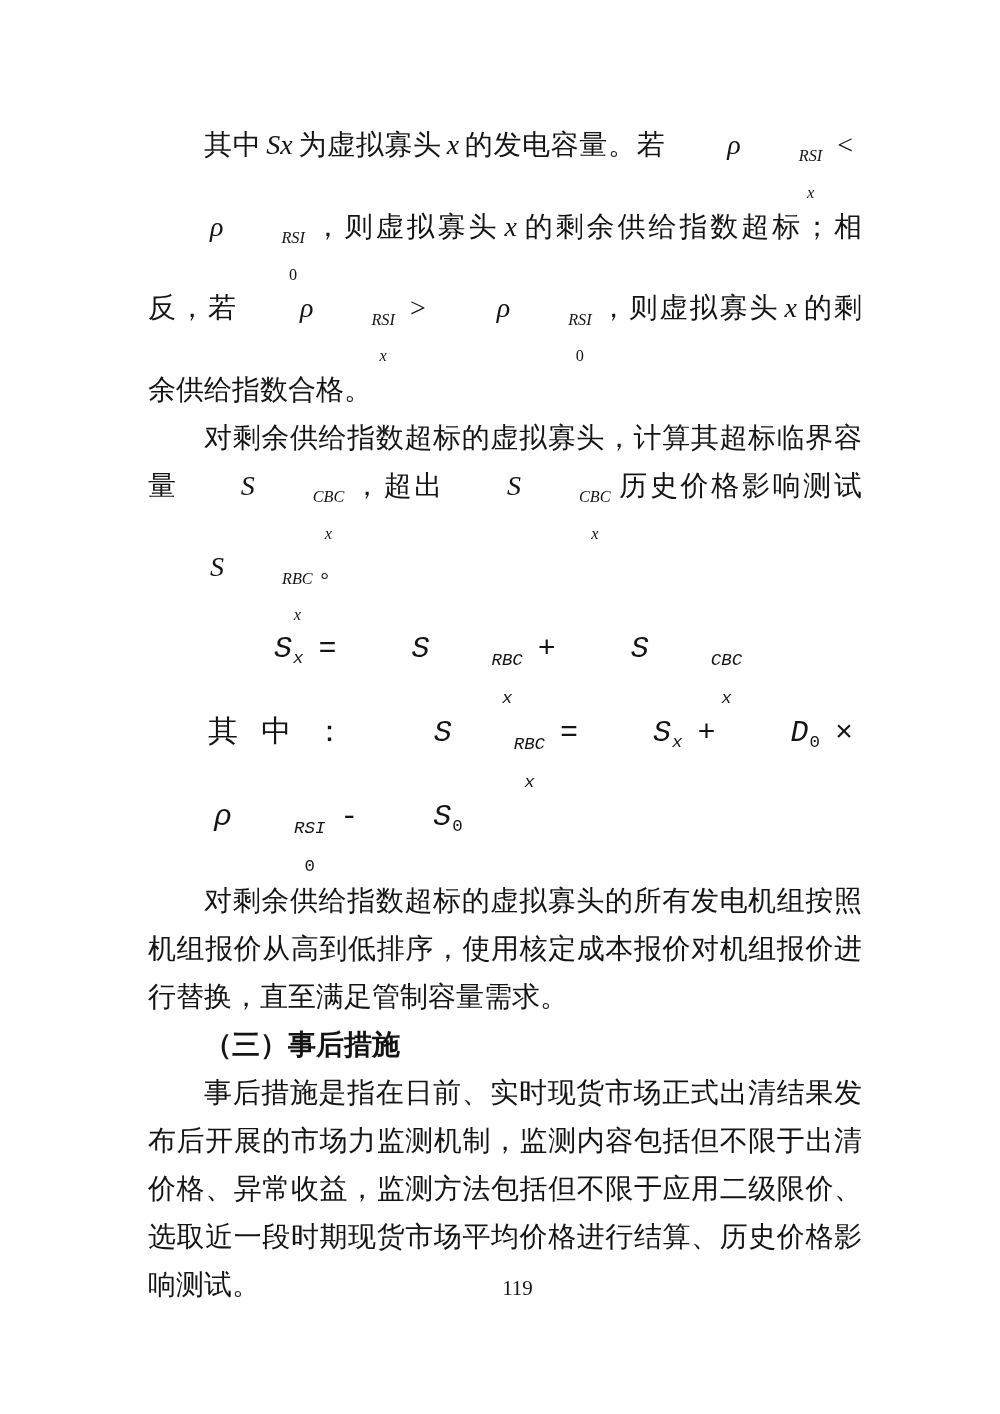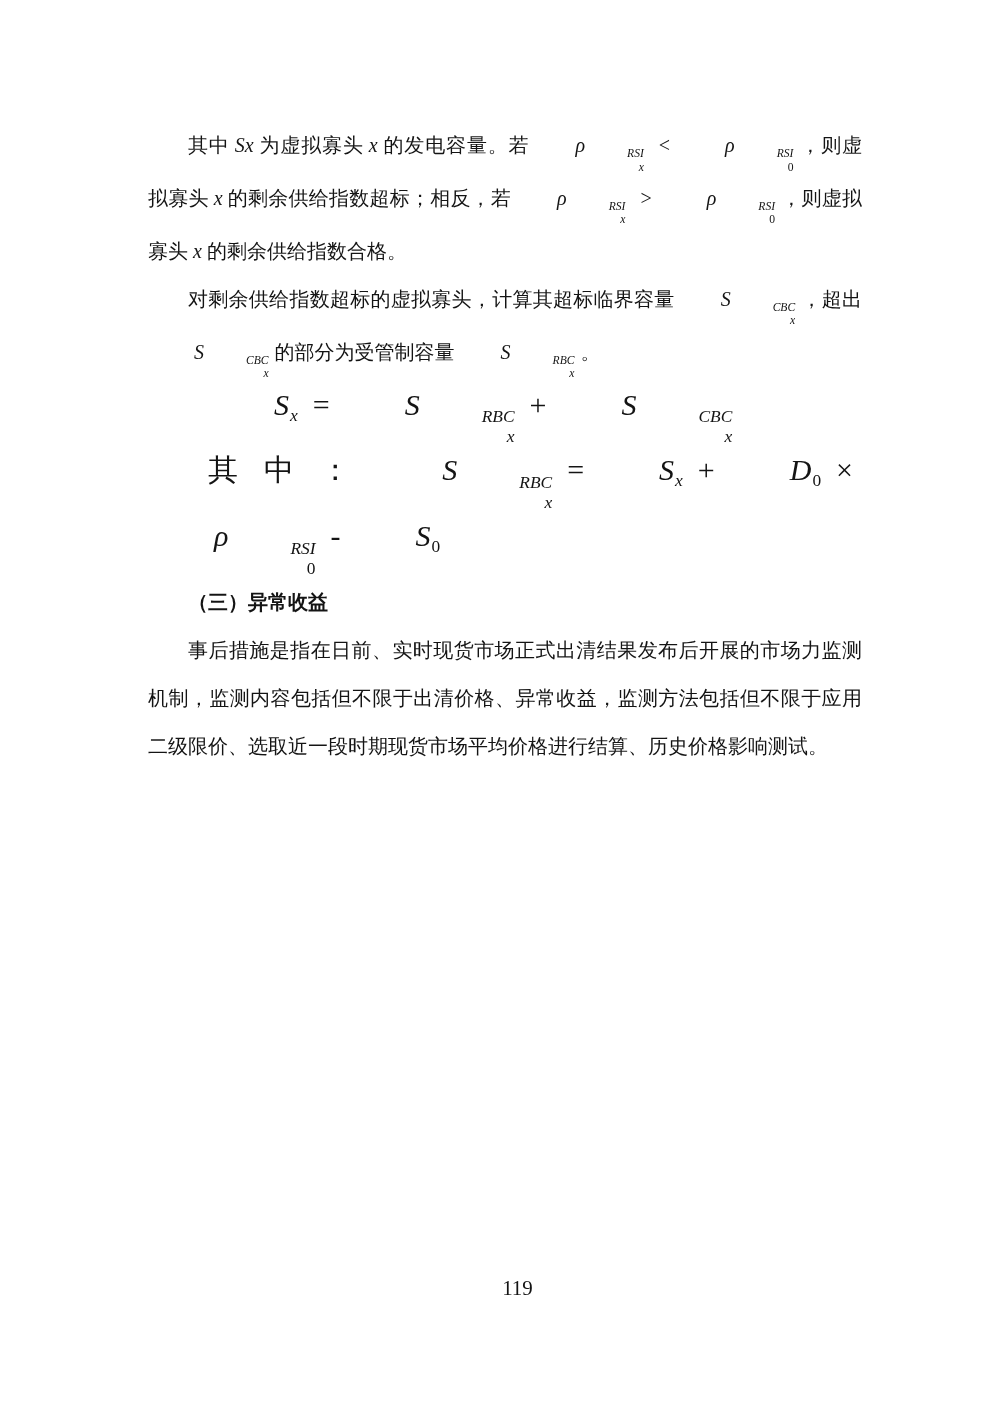--- a/index.html
+++ b/index.html
@@ -17,48 +17,49 @@
     color: #141414;
   }
   .content {
     position: absolute;
     left: 148px;
     top: 121px;
     width: 714px;
   }
   .para {
     margin: 0;
-    font-size: 20px;
+    font-size: 28px;
     line-height: 48px;
     text-align: justify;
   }
   .ind { text-indent: 2em; }
   .bold { font-weight: 700; }
-  .fline { font-size: 30px; }
+  .fline { font-size: 30px; font-family: Liberation Mono, monospace; }
   .hsp { margin-left: 14px; }
   .var {
     font-style: italic;
     margin: 0 5px;
     font-family: "Liberation Serif", serif;
   }
   
   .math {
     white-space: nowrap;
     display: inline-block;
     margin: 0 6px;
   }
   .mi { font-style: italic; }
   .stk {
     display: inline-flex;
     flex-direction: column;
-    align-items: flex-end;
+    align-items: center;
     font-size: 0.58em;
     line-height: 1.15;
     vertical-align: -0.45em;
     margin-left: 2px;
+    gap: 18px;
   }
   .stk span { display: block; }
   .sb {
     font-size: 0.58em;
     vertical-align: -0.35em;
     margin-left: 1px;
   }
   .mop { margin: 0 9px; }
   .pageno {
     position: absolute;
@@ -91,21 +92,21 @@
             <span>0</span>
           </span></span><span>，则虚拟寡头</span><span class="var">x</span><span>的剩余供给指数合格。</span></p>
 
 
     <p class="para ind"><span>对剩余供给指数超标的虚拟寡头，计算其超标临界容量</span><span class="math"><span class="mi">S</span><span class="stk">
             <span class="mi">CBC</span>
             <span class="mi">x</span>
           </span></span><span>，超出</span><span class="math"><span class="mi">S</span><span class="stk">
             <span class="mi">CBC</span>
             <span class="mi">x</span>
-          </span></span><span>的部分为受管制容量</span><span class="math"><span class="mi">S</span><span class="stk">
+          </span></span><span>历史价格影响测试</span><span class="math"><span class="mi">S</span><span class="stk">
             <span class="mi">RBC</span>
             <span class="mi">x</span>
           </span></span><span>。</span></p>
 
     <p class="para ind fline"><span class="math"><span class="mi">S</span><span class="sb mi">x</span></span><span class="mop">=</span><span class="math"><span class="mi">S</span><span class="stk">
             <span class="mi">RBC</span>
             <span class="mi">x</span>
           </span></span><span class="mop">+</span><span class="math"><span class="mi">S</span><span class="stk">
             <span class="mi">CBC</span>
             <span class="mi">x</span>
@@ -113,23 +114,24 @@
 
     <p class="para ind fline"><span>其中：</span><span class="math"><span class="mi">S</span><span class="stk">
             <span class="mi">RBC</span>
             <span class="mi">x</span>
           </span></span><span class="mop">=</span><span class="math"><span class="mi">S</span><span class="sb mi">x</span></span><span class="mop">+</span><span class="math"><span class="mi">D</span><span class="sb">0</span></span><span class="mop">×</span><span class="math"><span class="mi">ρ</span><span class="stk">
             <span class="mi">RSI</span>
             <span>0</span>
           </span></span><span class="mop">-</span><span class="math"><span class="mi">S</span><span class="sb">0</span></span></p>
 
 
+    <p class="para ind"><span>对剩余供给指数超标的虚拟寡头的所有发电机组按照机组报价从高到低排序，使用核定成本报价对机组报价进行替换，直至满足管制容量需求。</span></p>
 
 
 
-    <p class="para ind bold"><span>（三）异常收益</span></p>
+    <p class="para ind bold"><span>（三）事后措施</span></p>
 
     <p class="para ind"><span>事后措施是指在日前、实时现货市场正式出清结果发布后开展的市场力监测机制，监测内容包括但不限于出清价格、异常收益，监测方法包括但不限于应用二级限价、选取近一段时期现货市场平均价格进行结算、历史价格影响测试。</span></p>
 
   </div>
 
   <div class="pageno">119</div>
 </div>
 
 </body></html>

